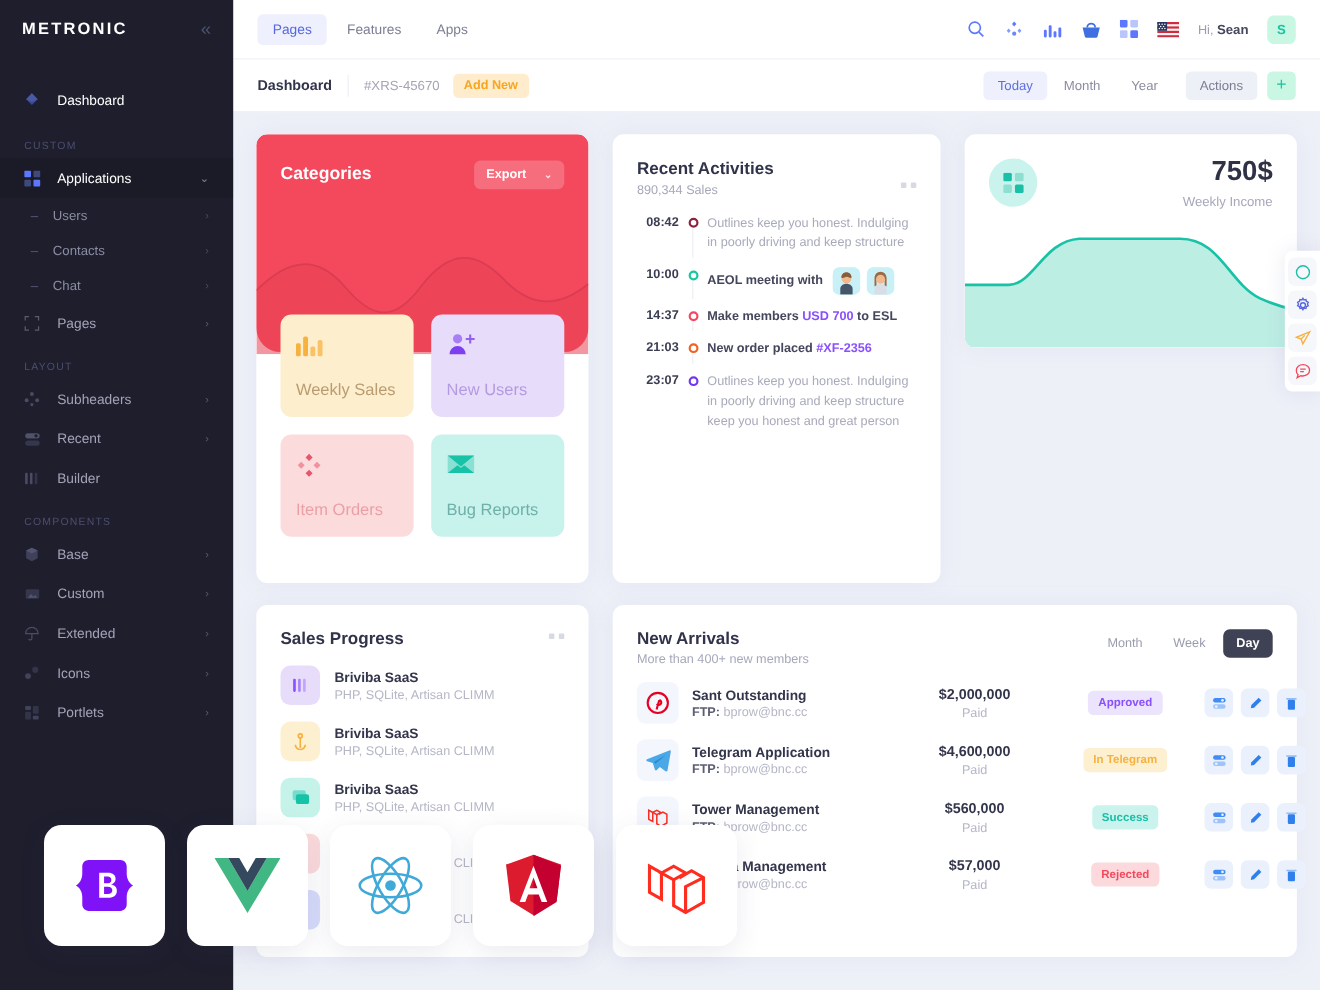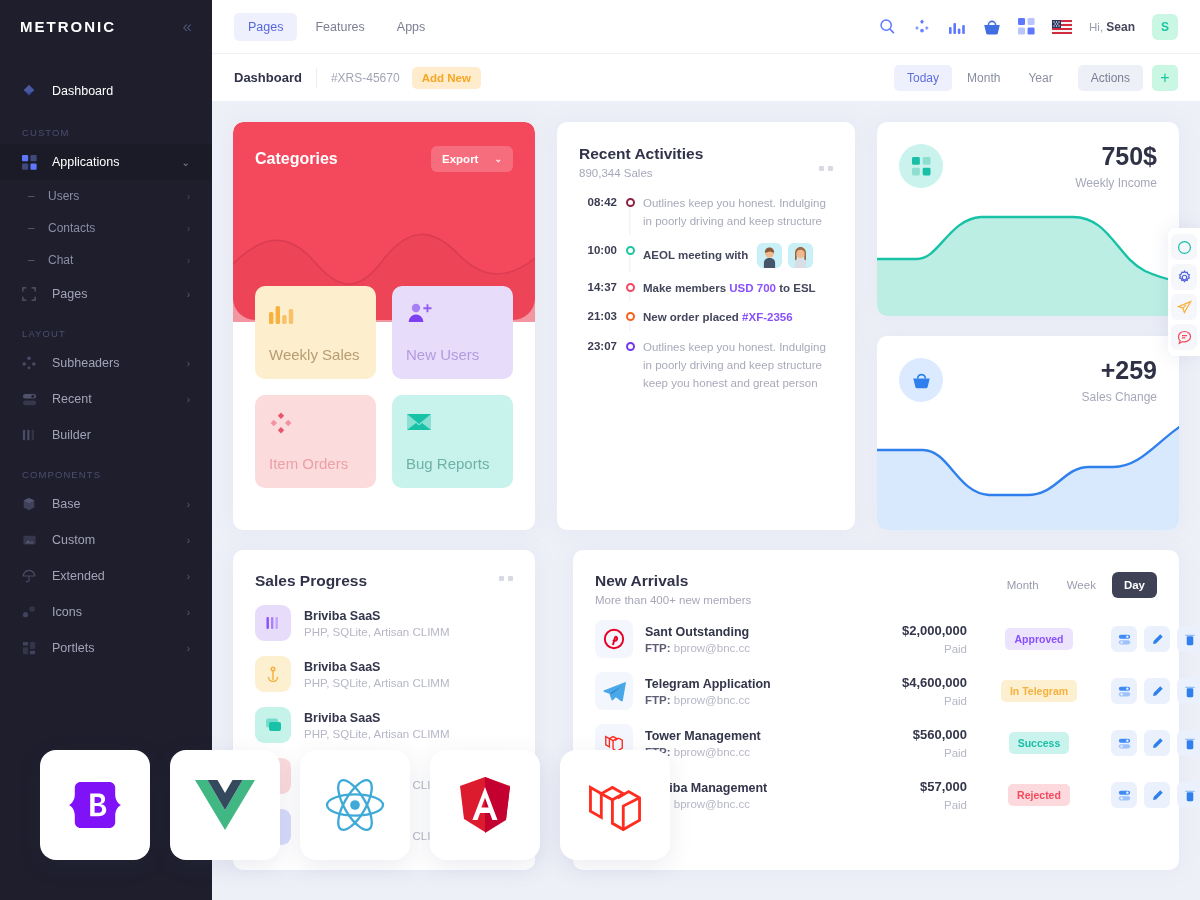--- a/index.html
+++ b/index.html
@@ -180,35 +180,35 @@
   .sp-card { width: 302px; flex: 0 0 302px; height: 320px; padding: 22px; position: relative; }
   .sp-row { display: flex; align-items: center; gap: 13px; margin-top: 15px; }
   .sp-ic {
     width: 36px; height: 36px; border-radius: 9px; flex:0 0 36px;
     display:flex; align-items:center; justify-content:center;
   }
   .sp-name { font-size: 12.5px; font-weight: 700; color: #33354b; }
   .sp-desc { font-size: 11.5px; color: #b5b7c6; margin-top: 3px; }
 
   
-  .na-card { flex:1; height: 320px; padding: 22px; min-width:0;margin-left:16px; }
+  .na-card { flex:1; height: 320px; padding: 22px; min-width:0; }
   .na-head { display:flex; align-items:flex-start; }
   .na-segs { margin-left:auto; display:flex; align-items:center; gap:4px; }
   .na-seg { padding: 7px 12px; border-radius:6px; font-size:11.5px; color:#9a9cae; cursor:pointer;}
   .na-seg.active { background:#3f4254; color:#fff; font-weight:600;}
   .na-row { display:flex; align-items:center; margin-top: 14px; gap: 12px; }
   .na-logo {
     width: 38px; height: 38px; border-radius: 8px; background:#f3f6fd;
     display:flex; align-items:center; justify-content:center; flex:0 0 38px;
   }
   .na-info { width: 180px; flex: 0 0 180px;}
   .na-title { font-size: 12.5px; font-weight: 700; color:#33354b;}
   .na-ftp { font-size: 11.5px; color:#b5b7c6; margin-top:3px;}
   .na-ftp b { color:#5b5d72;}
-  .na-amt { width: 130px; flex:0 0 130px; text-align:right;}
+  .na-amt { width: 130px; flex:0 0 130px; text-align:center;}
   .na-amt .v { font-size: 13px; font-weight:700; color:#33354b;}
   .na-amt .p { font-size: 11.5px; color:#b5b7c6; margin-top:5px;}
   .na-badge-wrap { flex: 0 0 120px; display:flex; justify-content:center;}
   .na-badge { font-size:10.5px; font-weight:600; padding:5px 9px; border-radius:5px;}
   .na-acts { margin-left:auto; display:flex; gap:7px; }
   .na-btn {
     width: 26px; height:26px; border-radius:6px; background:#eaf1fd;
     display:flex; align-items:center; justify-content:center; cursor:pointer;
   }
 
@@ -634,38 +634,20 @@
                 <div class="stat-val">750$</div>
                 <div class="stat-lbl">Weekly Income</div>
               </span>
             </div>
             <svg class="stat-chart" viewBox="0 0 320 115" preserveAspectRatio="none">
               <path d="M0 58 L40 58 C 62 58, 72 18, 104 16 L196 16 C 232 16, 240 56, 268 70 C 290 80, 306 82, 320 83 L320 115 L0 115 Z" fill="#bdeee4"></path>
               <path d="M0 58 L40 58 C 62 58, 72 18, 104 16 L196 16 C 232 16, 240 56, 268 70 C 290 80, 306 82, 320 83" fill="none" stroke="#17c2a6" stroke-width="2.4"></path>
             </svg>
           </div>
 
-          <div class="card stat">
-            <div class="stat-top">
-              <span class="stat-ic" style="background:#dbeafe">
-                <svg width="19" height="17" viewBox="0 0 18 16" fill="#2f80ed">
-                    <path d="M1.2 6h15.6l-2 8.2a1.6 1.6 0 01-1.55 1.2H4.75A1.6 1.6 0 013.2 14.2z"></path>
-                    <path d="M5.4 6a3.6 3.6 0 017.2 0" fill="none" stroke="#2f80ed" stroke-width="1.6"></path>
-                  </svg>
-              </span>
-              <span>
-                <div class="stat-val">+259</div>
-                <div class="stat-lbl">Sales Change</div>
-              </span>
-            </div>
-            <svg class="stat-chart" viewBox="0 0 320 115" preserveAspectRatio="none">
-              <path d="M0 35 L46 35 C 72 35, 80 78, 112 80 L150 80 C 180 80, 186 52, 212 52 L236 52 C 268 52, 284 18, 320 2 L320 115 L0 115 Z" fill="#d8e9fd"></path>
-              <path d="M0 35 L46 35 C 72 35, 80 78, 112 80 L150 80 C 180 80, 186 52, 212 52 L236 52 C 268 52, 284 18, 320 2" fill="none" stroke="#2f80ed" stroke-width="2.4"></path>
-            </svg>
-          </div>
 
         </div>
       </div>
 
       <div class="row">
 
         <div class="card sp-card">
           <div class="card-h1">Sales Progress</div>
           <span class="dots" style="top:26px">
               <i></i>

